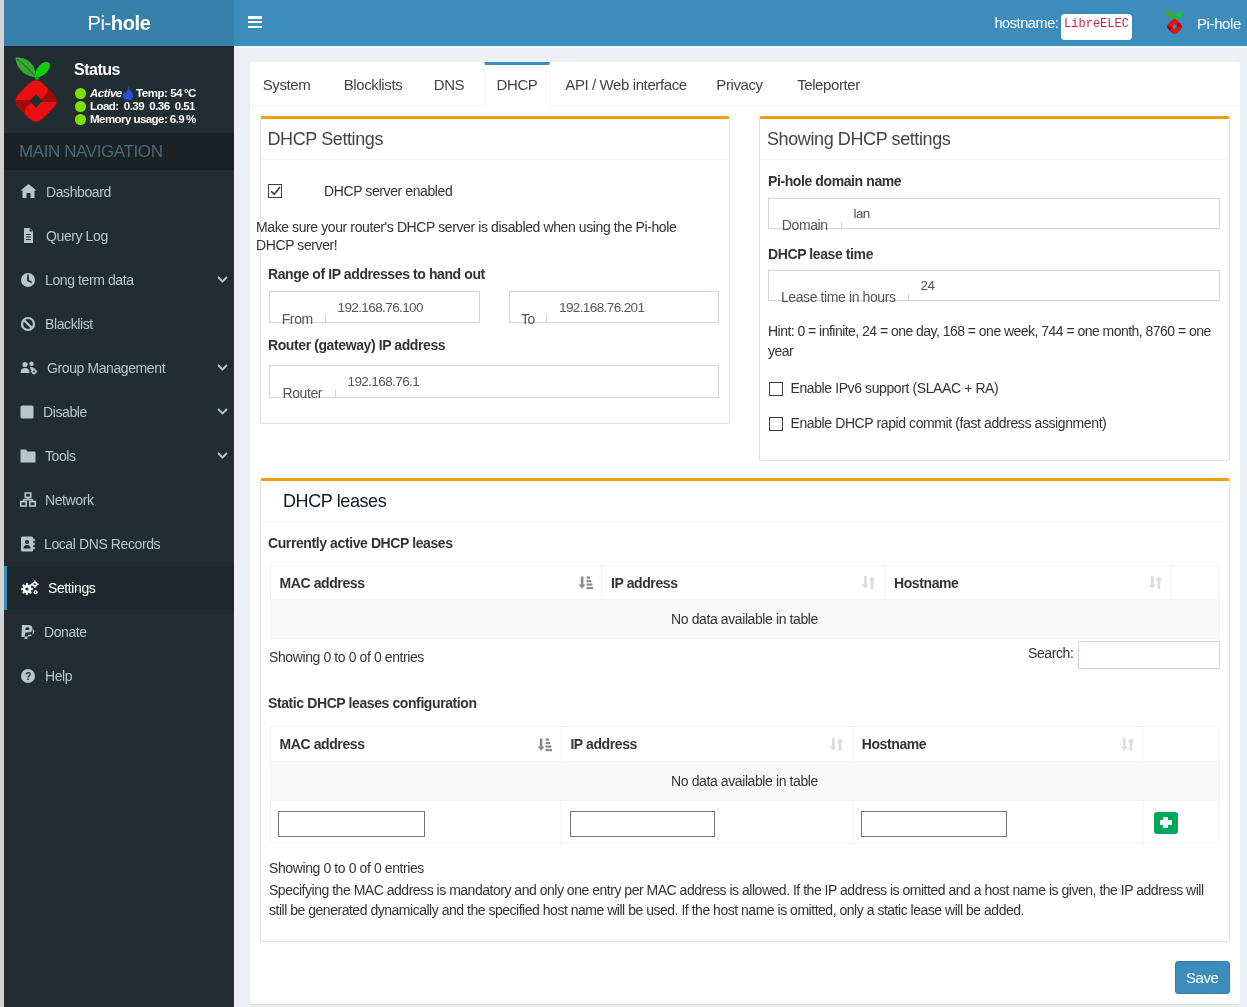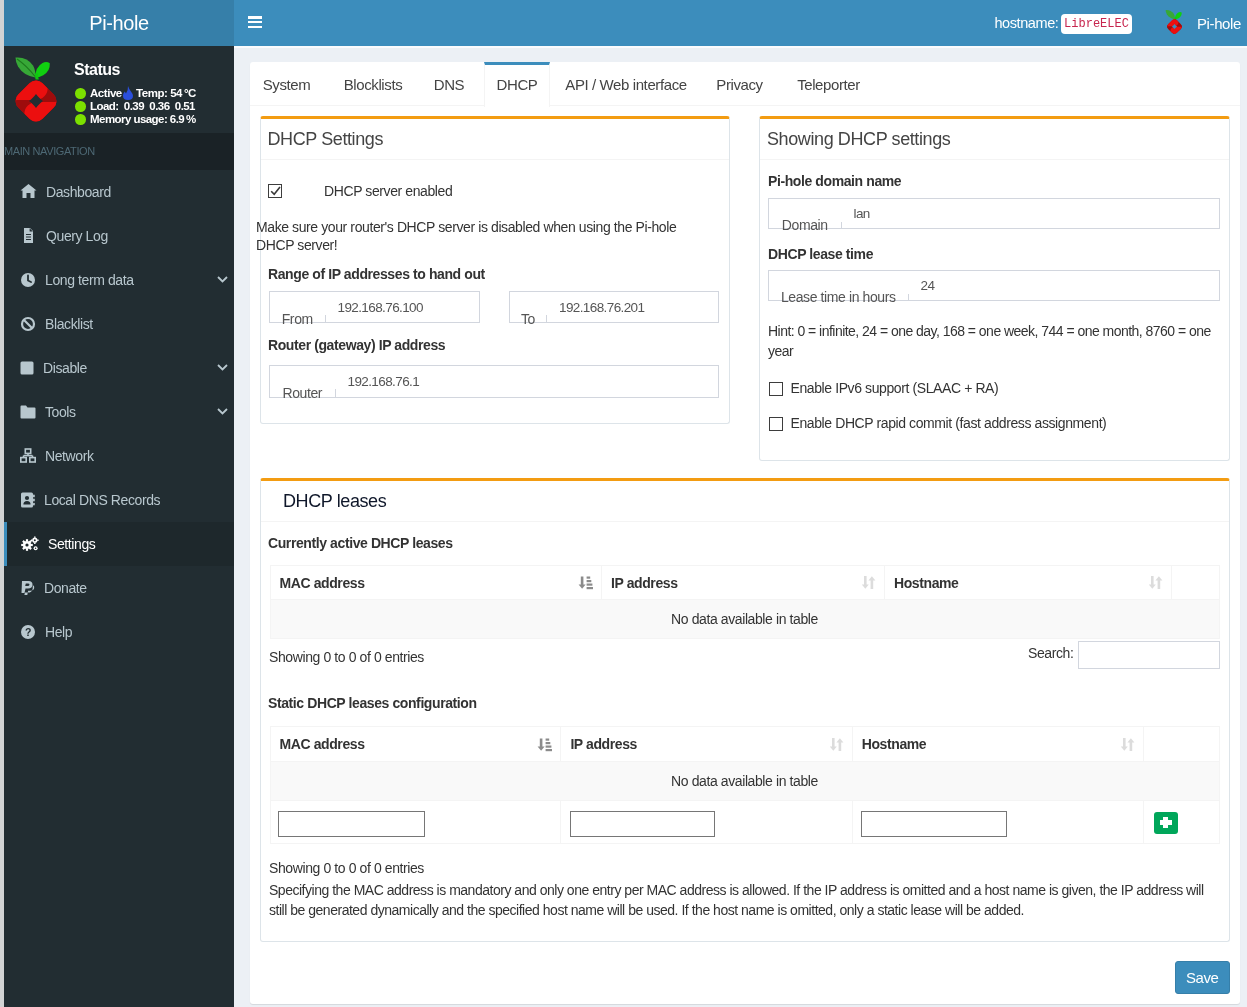--- a/index.html
+++ b/index.html
@@ -29,29 +29,29 @@
 .irow{position:absolute;display:flex;border-left:1px solid #f4f4f4;border-right:1px solid #f4f4f4;border-bottom:1px solid #f4f4f4;background:#fff;}
 .irow .ic{border-right:1px solid #f4f4f4;position:relative;}
 .irow .ic:last-child{border-right:none;}
 </style>
 </head>
 <body>
 <div id="page">
 
   <div class="a" style="left:0;top:0;width:4px;height:1007px;background:#d2d3d4;"></div>
 
-  <div class="a" style="left:4px;top:0;width:230px;height:46px;background:#367fa9;color:#fff;text-align:center;line-height:46px;font-size:20px;"><span style="font-weight:300;">Pi-</span><span style="font-weight:normal;">hole</span></div>
+  <div class="a" style="left:4px;top:0;width:230px;height:46px;background:#367fa9;color:#fff;text-align:center;line-height:46px;font-size:20px;"><span style="font-weight:300;">Pi-</span><span style="font-weight:bold;">hole</span></div>
   <div class="a" style="left:234px;top:0;width:1013px;height:46px;background:#3c8dbc;"></div>
 
   <div class="a" style="left:248.3px;top:15.7px;width:13.7px;height:2.9px;background:#fff;"></div>
   <div class="a" style="left:248.3px;top:20.6px;width:13.7px;height:2.9px;background:#fff;"></div>
   <div class="a" style="left:248.3px;top:25.5px;width:13.7px;height:2.9px;background:#fff;"></div>
 
   <div class="t" style="right:188.5px;top:15px;height:17px;line-height:17px;color:#fff;font-size:14.5px;">hostname:</div>
-  <div class="a" style="left:1061px;top:14px;width:71px;height:20px;background:#fff;border-radius:4px;text-align:center;line-height:20px;font-family:'Liberation Mono',monospace;font-size:12px;color:#c7254e;letter-spacing:0;">LibreELEC</div>
+  <div class="a" style="left:1061px;top:14px;width:71px;height:26px;background:#fff;border-radius:4px;text-align:center;line-height:20px;font-family:'Liberation Mono',monospace;font-size:12px;color:#c7254e;letter-spacing:0;">LibreELEC</div>
   <div class="a" style="left:1164px;top:9px;width:21px;height:26px;">
     <svg width="21" height="26" viewBox="0 0 21 26">
       <defs>
           <clipPath id="sc">
             <rect x="4.5" y="11.5" width="12.1" height="12.1" rx="3.3" transform="rotate(45 10.5 17.5)"></rect>
           </clipPath>
         </defs>
       <path d="M1.6 1 Q7 0.6 9.8 4.8 Q11.2 7.1 10.9 10.3 Q5.4 9.4 2.8 5.2 Q1.6 2.9 1.6 1 Z" fill="#37a837"></path>
       <path d="M10.9 10.3 Q10.9 5.4 14.3 3.5 Q16.2 2.4 17.7 3.6 Q18 7.2 14.7 9.2 Q12.8 10.3 10.9 10.3 Z" fill="#10cf10"></path>
       <path d="M10.2 8.4 Q10.8 9.3 10.8 11.2 L12.4 11.2 Q11.8 9.5 12.1 8.4 Z" fill="#0fc50f"></path>
@@ -96,30 +96,30 @@
         </g>
         <path d="M23 38.6 C24.9 41.1 26.9 43.1 29.4 45 C26.9 46.9 24.9 48.9 23 51.4 C21.1 48.9 19.1 46.9 16.6 45 C19.1 43.1 21.1 41.1 23 38.6 Z" fill="#222d32"></path>
       </g>
         </g>
     </svg>
   </div>
   <div class="t" style="left:74px;top:61px;height:18px;line-height:18px;color:#fff;font-size:16px;font-weight:bold;letter-spacing:-0.5px;">Status</div>
   <div class="a" style="left:75px;top:88px;width:10.5px;height:10.5px;border-radius:50%;background:#7ce000;"></div>
   <div class="a" style="left:75px;top:101px;width:10.5px;height:10.5px;border-radius:50%;background:#7ce000;"></div>
   <div class="a" style="left:75px;top:114px;width:10.5px;height:10.5px;border-radius:50%;background:#7ce000;"></div>
-  <div class="t sline" style="left:90px;top:86.5px;">Active</div>
+  <div class="t sline" style="left:90px;top:86.5px;font-style:italic;">Active</div>
   <div class="a" style="left:123px;top:86px;"><svg width="10" height="14" viewBox="0 0 10 14">
         <path d="M5 0 Q6 3.2 8.3 6 Q10 8 10 9.7 Q10 14 5 14 Q0 14 0 9.7 Q0 7.6 1.7 5.4 L3 7.5 Q5.3 4.3 5 0" fill="#2b4fdc"></path>
       </svg></div>
   <div class="t sline" style="left:136px;top:86.5px;">Temp: 54 °C</div>
   <div class="t sline" style="left:90px;top:99.5px;letter-spacing:-0.55px;">Load:&nbsp; 0.39&nbsp; 0.36&nbsp; 0.51</div>
   <div class="t sline" style="left:90px;top:112.5px;letter-spacing:-0.55px;">Memory usage:&nbsp;6.9 %</div>
 
   <div class="a" style="left:4px;top:133px;width:230px;height:36.5px;background:#1a2226;"></div>
-  <div class="t" style="left:4px;top:145px;height:13px;line-height:13px;font-size:11px;color:#4d6874;">MAIN NAVIGATION</div>
+  <div class="t" style="left:19px;top:145px;height:13px;line-height:13px;font-size:17px;color:#4d6874;">MAIN NAVIGATION</div>
 
   <div class="a" id="menu" style="left:4px;top:169.5px;width:236px;">
     <div class="mi">
         <svg width="17" height="15" viewBox="0 0 17 15">
           <path fill="#b8c7ce" d="M8.5 0 L0.5 6.5 L2.5 6.5 L2.5 14 L6.5 14 L6.5 9 L10.5 9 L10.5 14 L14.5 14 L14.5 6.5 L16.5 6.5 Z"></path>
         </svg>
         <span class="lbl">Dashboard</span>
       </div>
     <div class="mi">
         <svg width="17" height="15" viewBox="0 0 17 15">
@@ -142,20 +142,40 @@
         <svg class="chev" width="11" height="7" viewBox="0 0 11 7">
           <path d="M1 1 L5.5 5.5 L10 1" stroke="#b8c7ce" stroke-width="1.8" fill="none"></path>
         </svg>
       </div>
     <div class="mi">
         <svg width="16" height="16" viewBox="0 0 16 16">
           <circle cx="8" cy="8" r="6" fill="none" stroke="#b8c7ce" stroke-width="2.2"></circle>
           <line x1="3.5" y1="3.5" x2="12.5" y2="12.5" stroke="#b8c7ce" stroke-width="2.2"></line>
         </svg>
         <span class="lbl">Blacklist</span>
+      </div>
+    <div class="mi">
+        <svg width="18" height="15" viewBox="0 0 18 15">
+          <g fill="#b8c7ce">
+            <circle cx="5" cy="4.5" r="2.6"></circle>
+            <path d="M0.5 13 Q0.5 8 5 8 Q9.5 8 9.5 13 Z"></path>
+            <circle cx="11.5" cy="3.8" r="2.2"></circle>
+            <path d="M9.8 7.2 Q13.5 6.6 14.5 10 L11 10 Z"></path>
+            <circle cx="14" cy="11.5" r="2.6"></circle>
+            <circle cx="14" cy="11.5" r="0.9" fill="#222d32"></circle>
+            <rect x="13.4" y="8.2" width="1.2" height="1.4"></rect>
+            <rect x="13.4" y="13.4" width="1.2" height="1.4"></rect>
+            <rect x="10.8" y="10.9" width="1.4" height="1.2"></rect>
+            <rect x="15.8" y="10.9" width="1.4" height="1.2"></rect>
+          </g>
+        </svg>
+        <span class="lbl">Group Management</span>
+        <svg class="chev" width="11" height="7" viewBox="0 0 11 7">
+          <path d="M1 1 L5.5 5.5 L10 1" stroke="#b8c7ce" stroke-width="1.8" fill="none"></path>
+        </svg>
       </div>
     <div class="mi">
         <svg width="14" height="14" viewBox="0 0 14 14">
           <rect x="0.5" y="0.5" width="13" height="13" rx="1.5" fill="#b8c7ce"></rect>
         </svg>
         <span class="lbl">Disable</span>
         <svg class="chev" width="11" height="7" viewBox="0 0 11 7">
           <path d="M1 1 L5.5 5.5 L10 1" stroke="#b8c7ce" stroke-width="1.8" fill="none"></path>
         </svg>
       </div>

